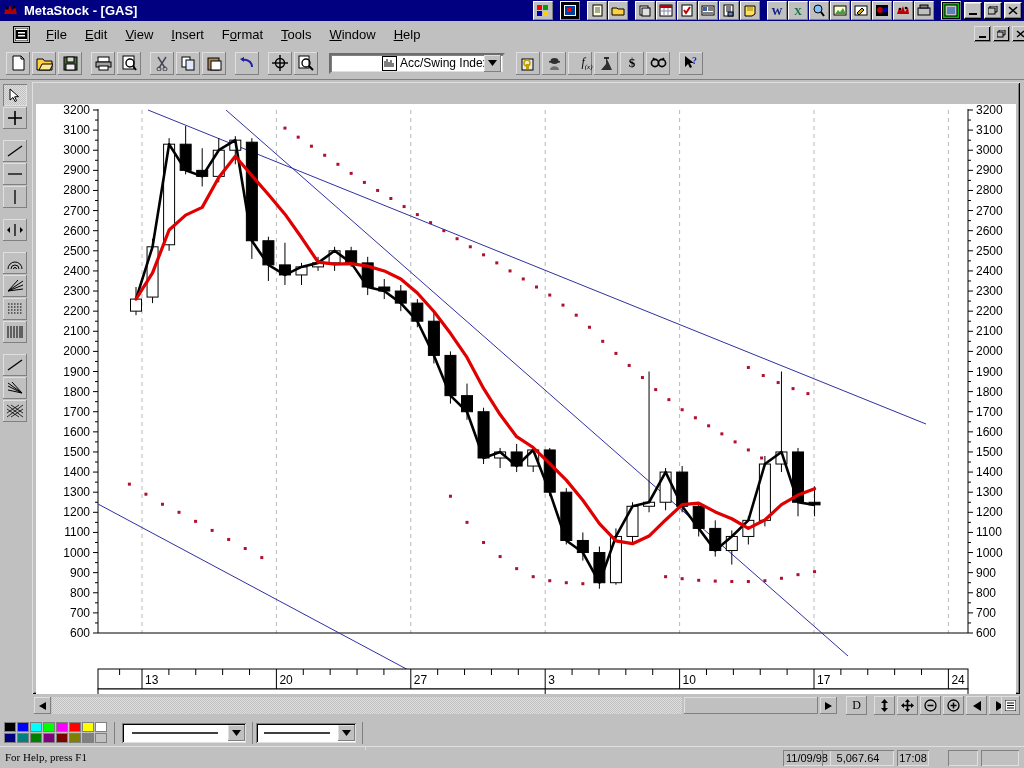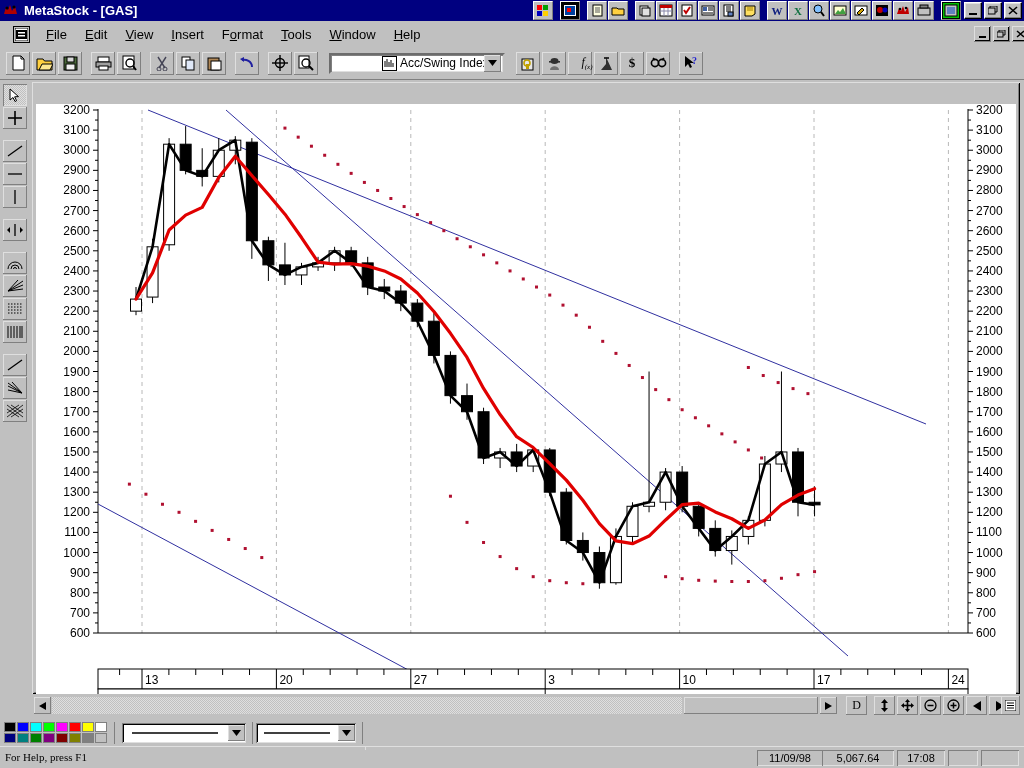--- a/index.html
+++ b/index.html
@@ -1094,21 +1094,21 @@
             <path d="M0 0 L9 0 L4.5 6 Z" fill="#000"></path>
           </svg>
       </div>
     </div>
 
     <div class="vline" style="left:362px;top:2px;height:22px;"></div>
   </div>
 
   <div class="statusbar">
     <div class="st-help">For Help, press F1</div>
-    <div class="st-pane" style="left:757px;width:66px;">11/09/98</div>
+    <div class="st-pane" style="left:783px;width:48px;">11/09/98</div>
     <div class="st-pane" style="left:822px;width:72px;">5,067.64</div>
-    <div class="st-pane" style="left:897px;width:48px;">17:08</div>
+    <div class="st-pane" style="left:897px;width:32px;">17:08</div>
     <div class="st-pane" style="left:948px;width:30px;"></div>
     <div class="st-pane" style="left:981px;width:38px;"></div>
     <div class="vline" style="left:365px;top:0px;height:3px;background:#dfdfdf;"></div>
   </div>
 
 </div>
 
 </body></html>

